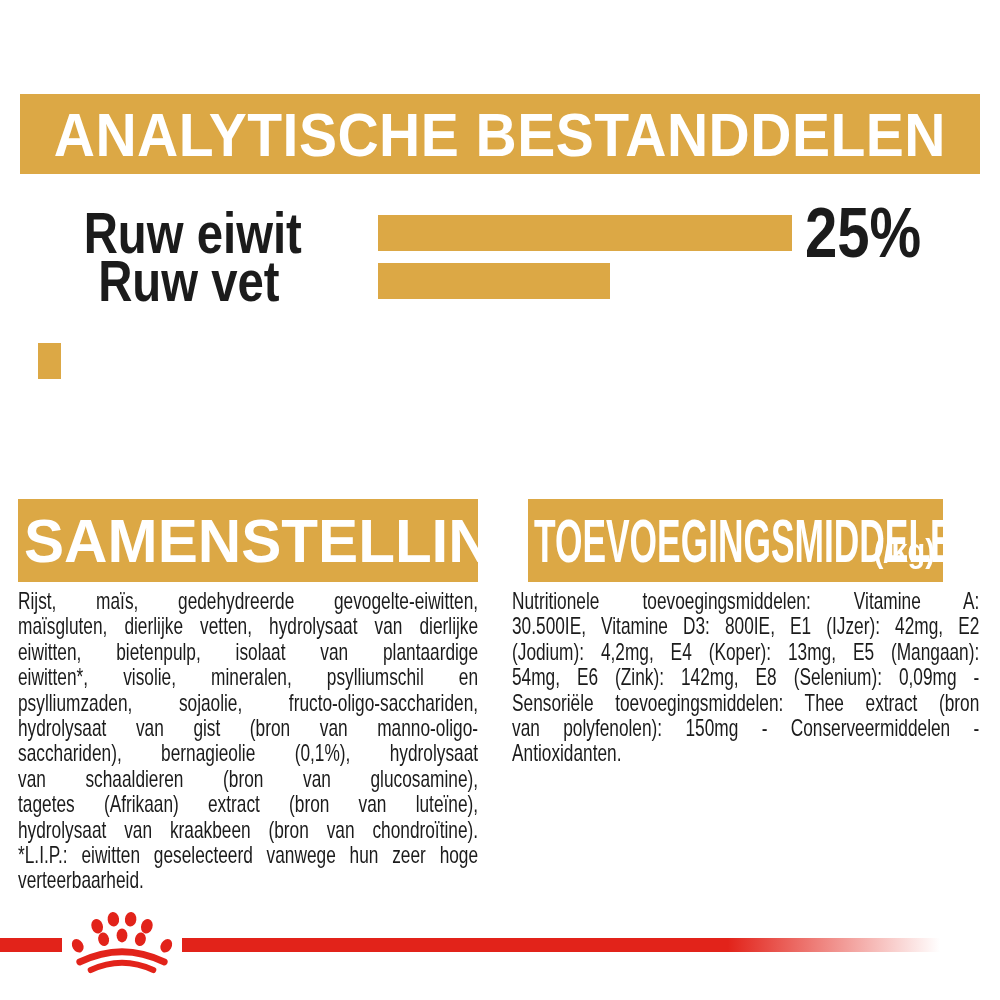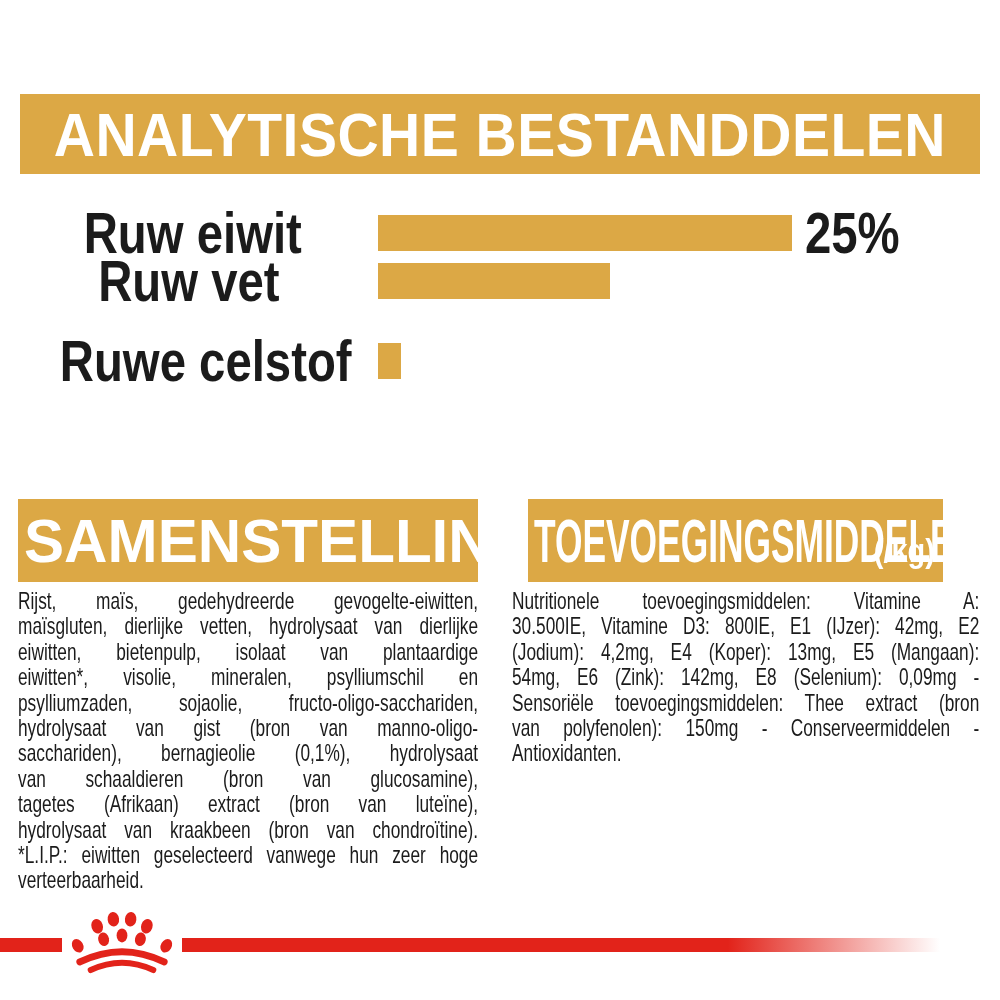--- a/index.html
+++ b/index.html
@@ -14,21 +14,21 @@
   }
   .banner-title{
     font-weight:bold;font-size:62px;color:var(--header_text,#fff);white-space:nowrap;
     display:inline-block;transform:scaleX(.92);transform-origin:center center;letter-spacing:.5px;
   }
   
   .chart-row{position:absolute;left:0;height:36px;display:flex;align-items:center;}
   .chart-label{width:340px;text-align:center;font-weight:bold;font-size:57px;line-height:36px;white-space:nowrap;}
   .chart-label>span{display:inline-block;transform:scaleX(.83);transform-origin:right center;}
   .chart-bar{height:36px;margin-left:38px;background:var(--gold,#DCA845);flex:0 0 auto;}
-  .chart-value{font-weight:bold;font-size:57px;line-height:36px;white-space:nowrap;margin-left:13px;}
+  .chart-value{font-weight:bold;font-size:70px;line-height:36px;white-space:nowrap;margin-left:13px;}
   .chart-value>span{display:inline-block;transform:scaleX(.83);transform-origin:left center;}
   
   .sec-header{position:absolute;top:499px;height:83px;background:var(--gold,#DCA845);display:flex;align-items:center;}
   #samen-header{left:18px;width:460px;}
   #toevoeg-header{left:528px;width:415px;}
   .sec-title{
     font-weight:bold;color:var(--header_text,#fff);font-size:62px;white-space:nowrap;
     display:inline-block;margin-left:6px;transform-origin:left center;
   }
   #samen-title{transform:scaleX(.97);}
@@ -65,21 +65,20 @@
     <div class="chart-row" style="top:215px;">
       <div class="chart-label"><span>Ruw eiwit</span></div>
       <div class="chart-bar" style="width: 414px;"></div>
       <div class="chart-value"><span>25%</span></div>
     </div>
     <div class="chart-row" style="top:263px;">
       <div class="chart-label"><span>Ruw vet</span></div>
       <div class="chart-bar" style="width: 231.84px;"></div>
     </div>
     <div class="chart-row" style="top:343px;">
-      <div class="chart-label"><span>Ruwe celstof</span></div>
       <div class="chart-bar" style="width: 23.184px;"></div>
     </div>
   </div>
 
   <div class="sec-header" id="samen-header">
     <span class="sec-title" id="samen-title">SAMENSTELLING</span>
   </div>
   <div class="col-text" id="samen-text">
     <div class="jline">Rijst, maïs, gedehydreerde gevogelte-eiwitten,</div>
     <div class="jline">maïsgluten, dierlijke vetten, hydrolysaat van dierlijke</div>

